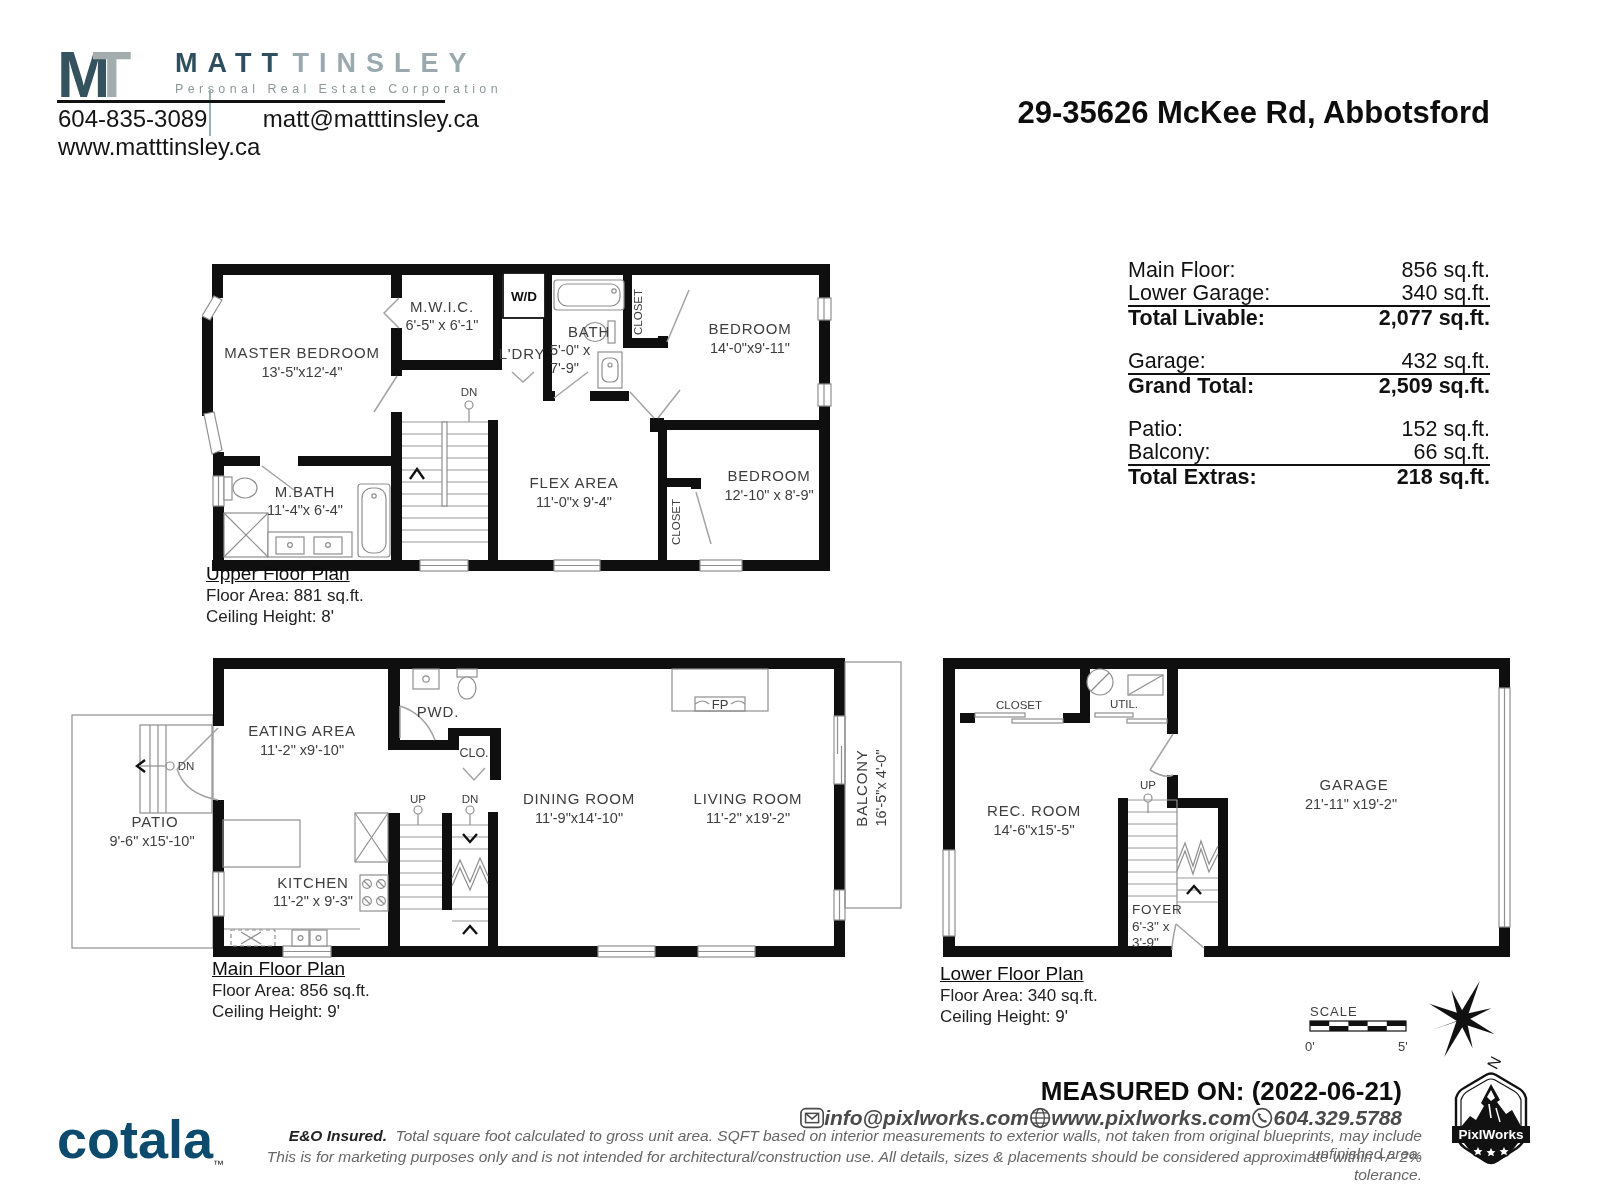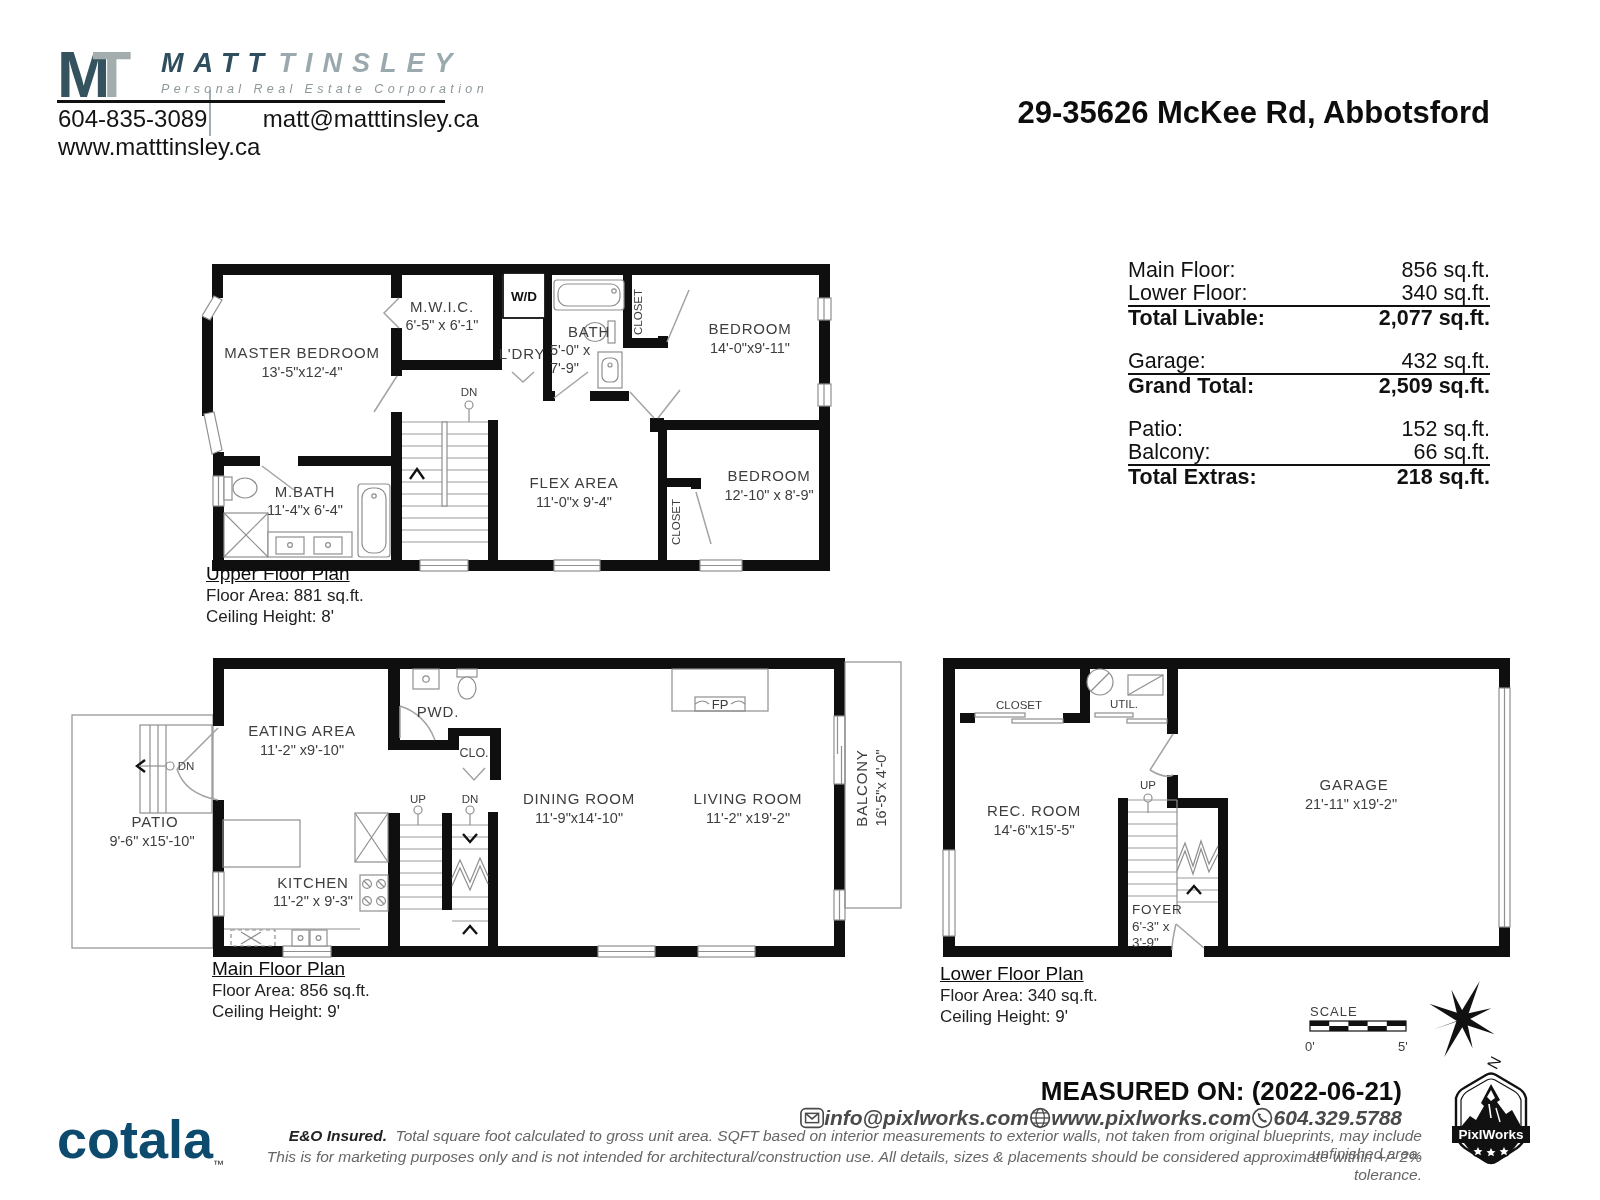--- a/index.html
+++ b/index.html
@@ -46,42 +46,42 @@
   .disc b{color:#222;font-style:italic;}
 </style>
 </head>
 <body>
 
 <div id="sheet">
 
   <div class="abs" style="left:57px;top:38px;width:600px;height:70px;">
     <span class="logo-m">M</span><span class="logo-t">T</span>
     <span class="logo-sep"></span>
-    <div class="abs" style="left:104px;top:10px;white-space:nowrap;font-style:italic;">
+    <div class="abs" style="left:118px;top:10px;white-space:nowrap;">
       <span class="brand-first">MATT</span>
       <span class="brand-last">TINSLEY</span>
       <div class="brand-sub">Personal Real Estate Corporation</div>
     </div>
   </div>
   <div class="hdr-rule"></div>
   <div class="abs hdr-contact" style="left:58px;top:105px;">
     <span>604-835-3089</span>
     <span style="display:inline-block;width:42px;"></span>
     <span>matt@matttinsley.ca</span>
   </div>
   <div class="abs hdr-contact" style="left:58px;top:133px;">www.matttinsley.ca</div>
   <div class="abs addr" style="left:950px;top:95px;width:540px;text-align:right;">29-35626 McKee Rd, Abbotsford</div>
 
   <div class="abs sumtbl" style="left:1128px;top:259px;">
     <div class="srow">
         <span>Main Floor:</span>
         <span>856 sq.ft.</span>
       </div>
     <div class="srow rule">
-        <span>Lower Floor:</span>
+        <span>Lower Garage:</span>
         <span>340 sq.ft.</span>
       </div>
     <div class="srow bold">
         <span>Total Livable:</span>
         <span>2,077 sq.ft.</span>
       </div>
     <div class="sgap"></div>
     <div class="srow rule">
         <span>Garage:</span>
         <span>432 sq.ft.</span>

